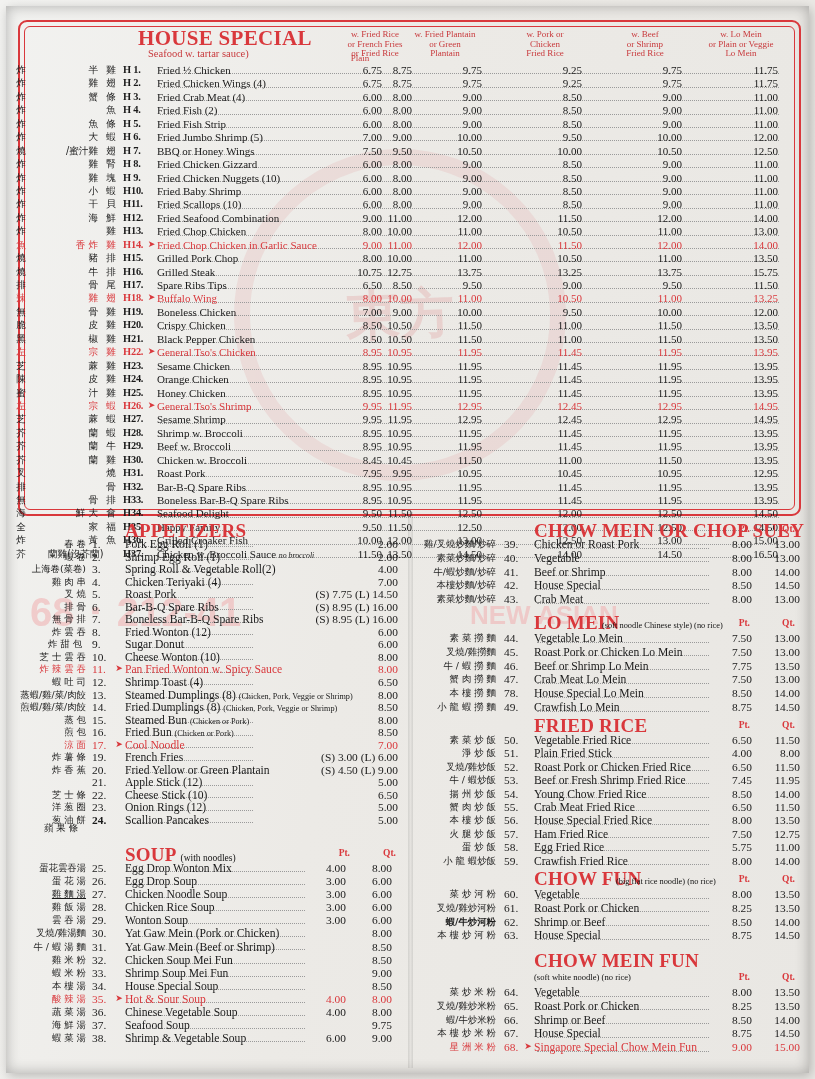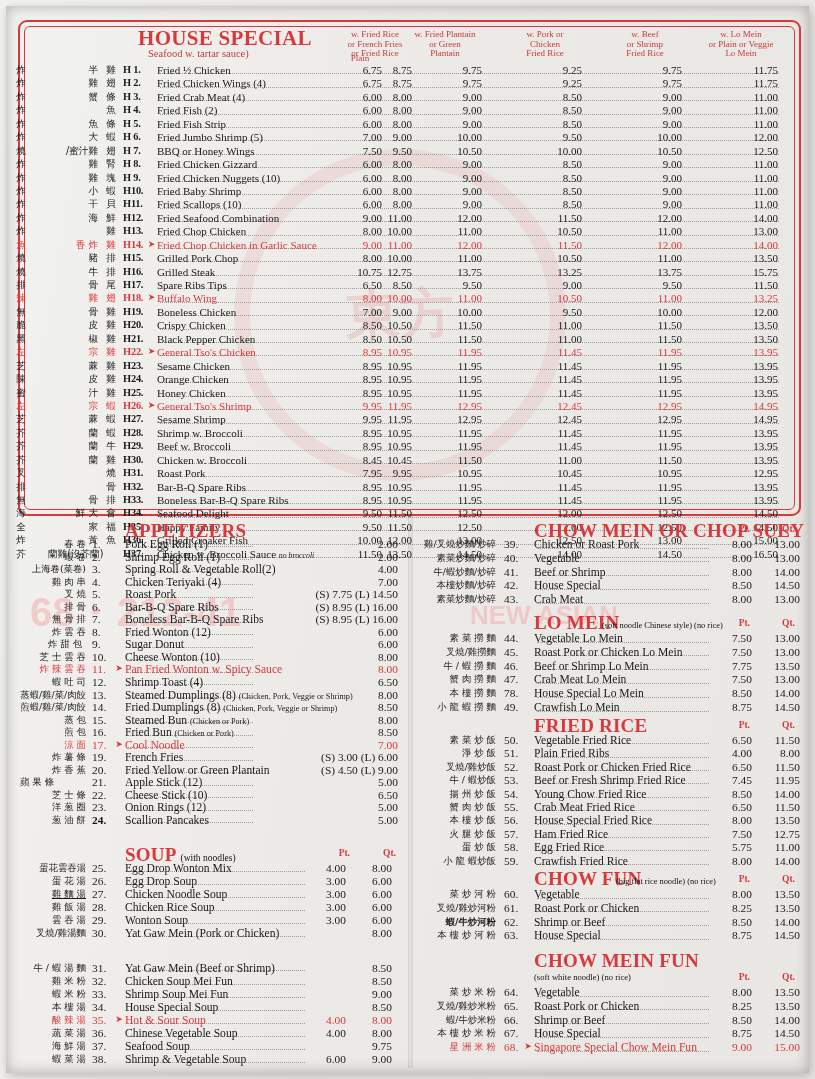--- a/index.html
+++ b/index.html
@@ -816,21 +816,21 @@
           </div>
           <div class="sec-row" style="height: 12.55px;">
             <span class="dots" style="left: 108px; right: 152px;"></span>
             <span class="cnl" style="left: 0px; width: 66px; text-align: right;">炸 香 蕉</span>
             <span class="num" style="left: 72px;">20.</span>
             <span class="lbl" style="left: 105px;">Fried Yellow or Green Plantain</span>
             <span class="pr" style="left: 230px; width: 148px;">(S) 4.50  (L) 9.00</span>
           </div>
           <div class="sec-row" style="height: 12.55px;">
             <span class="dots" style="left: 108px; right: 152px;"></span>
-            <span class="cnl" style="left: 0px; width: 66px; text-align: left;">蘋 果 條</span>
+            <span class="cnl" style="left: 8px; width: 66px; text-align: center; margin-top: 46px;">蘋 果 條</span>
             <span class="num" style="left: 72px;">21.</span>
             <span class="lbl" style="left: 105px;">Apple Stick (12)</span>
             <span class="pr" style="left: 230px; width: 148px;">5.00</span>
           </div>
           <div class="sec-row" style="height: 12.55px;">
             <span class="dots" style="left: 108px; right: 152px;"></span>
             <span class="cnl" style="left: 0px; width: 66px; text-align: right;">芝 士 條</span>
             <span class="num" style="left: 72px;">22.</span>
             <span class="lbl" style="left: 105px;">Cheese Stick (10)</span>
             <span class="pr" style="left: 230px; width: 148px;">6.50</span>
@@ -899,21 +899,21 @@
             <span class="pr" style="left: 332px; width: 40px;">6.00</span>
           </div>
           <div class="sec-row" style="height: 13.1px;">
             <span class="dots" style="left: 108px; right: 100px;"></span>
             <span class="cnl" style="left: 0px; width: 66px; text-align: right;">叉燒/雞湯麵</span>
             <span class="num" style="left: 72px;">30.</span>
             <span class="lbl" style="left: 105px;">Yat Gaw Mein (Pork or Chicken)</span>
             <span class="pr" style="left: 286px; width: 40px;"></span>
             <span class="pr" style="left: 332px; width: 40px;">8.00</span>
           </div>
-          <div class="sec-row" style="height: 13.1px; margin-top: 21px;">
+          <div class="sec-row" style="height: 13.1px;">
             <span class="dots" style="left: 108px; right: 100px;"></span>
             <span class="cnl" style="left: 0px; width: 66px; text-align: right;">牛 / 蝦 湯 麵</span>
             <span class="num" style="left: 72px;">31.</span>
             <span class="lbl" style="left: 105px;">Yat Gaw Mein (Beef or Shrimp)</span>
             <span class="pr" style="left: 286px; width: 40px;"></span>
             <span class="pr" style="left: 332px; width: 40px;">8.50</span>
           </div>
           <div class="sec-row" style="height: 13.1px;">
             <span class="dots" style="left: 108px; right: 100px;"></span>
             <span class="cnl" style="left: 0px; width: 66px; text-align: right;">雞 米 粉</span>
@@ -1086,21 +1086,21 @@
             <span class="cnl" style="left: 0px; width: 76px; text-align: right;">素 菜 炒 飯</span>
             <span class="num" style="left: 84px;">50.</span>
             <span class="lbl" style="left: 114px;">Vegetable Fried Rice</span>
             <span class="pr" style="left: 292px; width: 40px;">6.50</span>
             <span class="pr" style="left: 340px; width: 40px;">11.50</span>
           </div>
           <div class="sec-row" style="height: 13.4px;">
             <span class="dots" style="left: 117px; right: 96px;"></span>
             <span class="cnl" style="left: 0px; width: 76px; text-align: right;">淨 炒 飯</span>
             <span class="num" style="left: 84px;">51.</span>
-            <span class="lbl" style="left: 114px;">Plain Fried Ribs</span>
+            <span class="lbl" style="left: 114px;">Plain Fried Stick</span>
             <span class="pr" style="left: 292px; width: 40px;">4.00</span>
             <span class="pr" style="left: 340px; width: 40px;">8.00</span>
           </div>
           <div class="sec-row" style="height: 13.4px;">
             <span class="dots" style="left: 117px; right: 96px;"></span>
             <span class="cnl" style="left: 0px; width: 76px; text-align: right;">叉燒/雞炒飯</span>
             <span class="num" style="left: 84px;">52.</span>
             <span class="lbl" style="left: 114px;">Roast Pork or Chicken Fried Rice</span>
             <span class="pr" style="left: 292px; width: 40px;">6.50</span>
             <span class="pr" style="left: 340px; width: 40px;">11.50</span>

